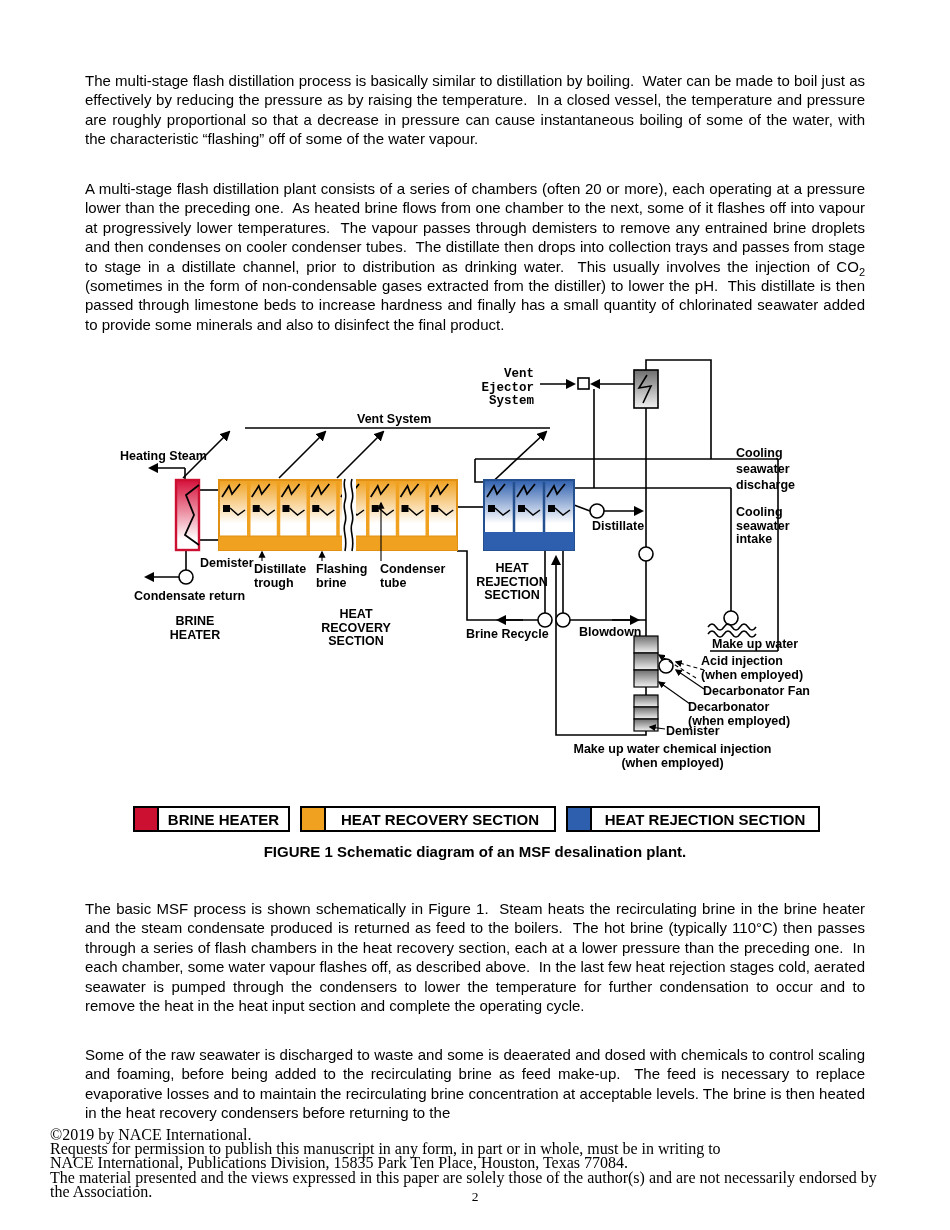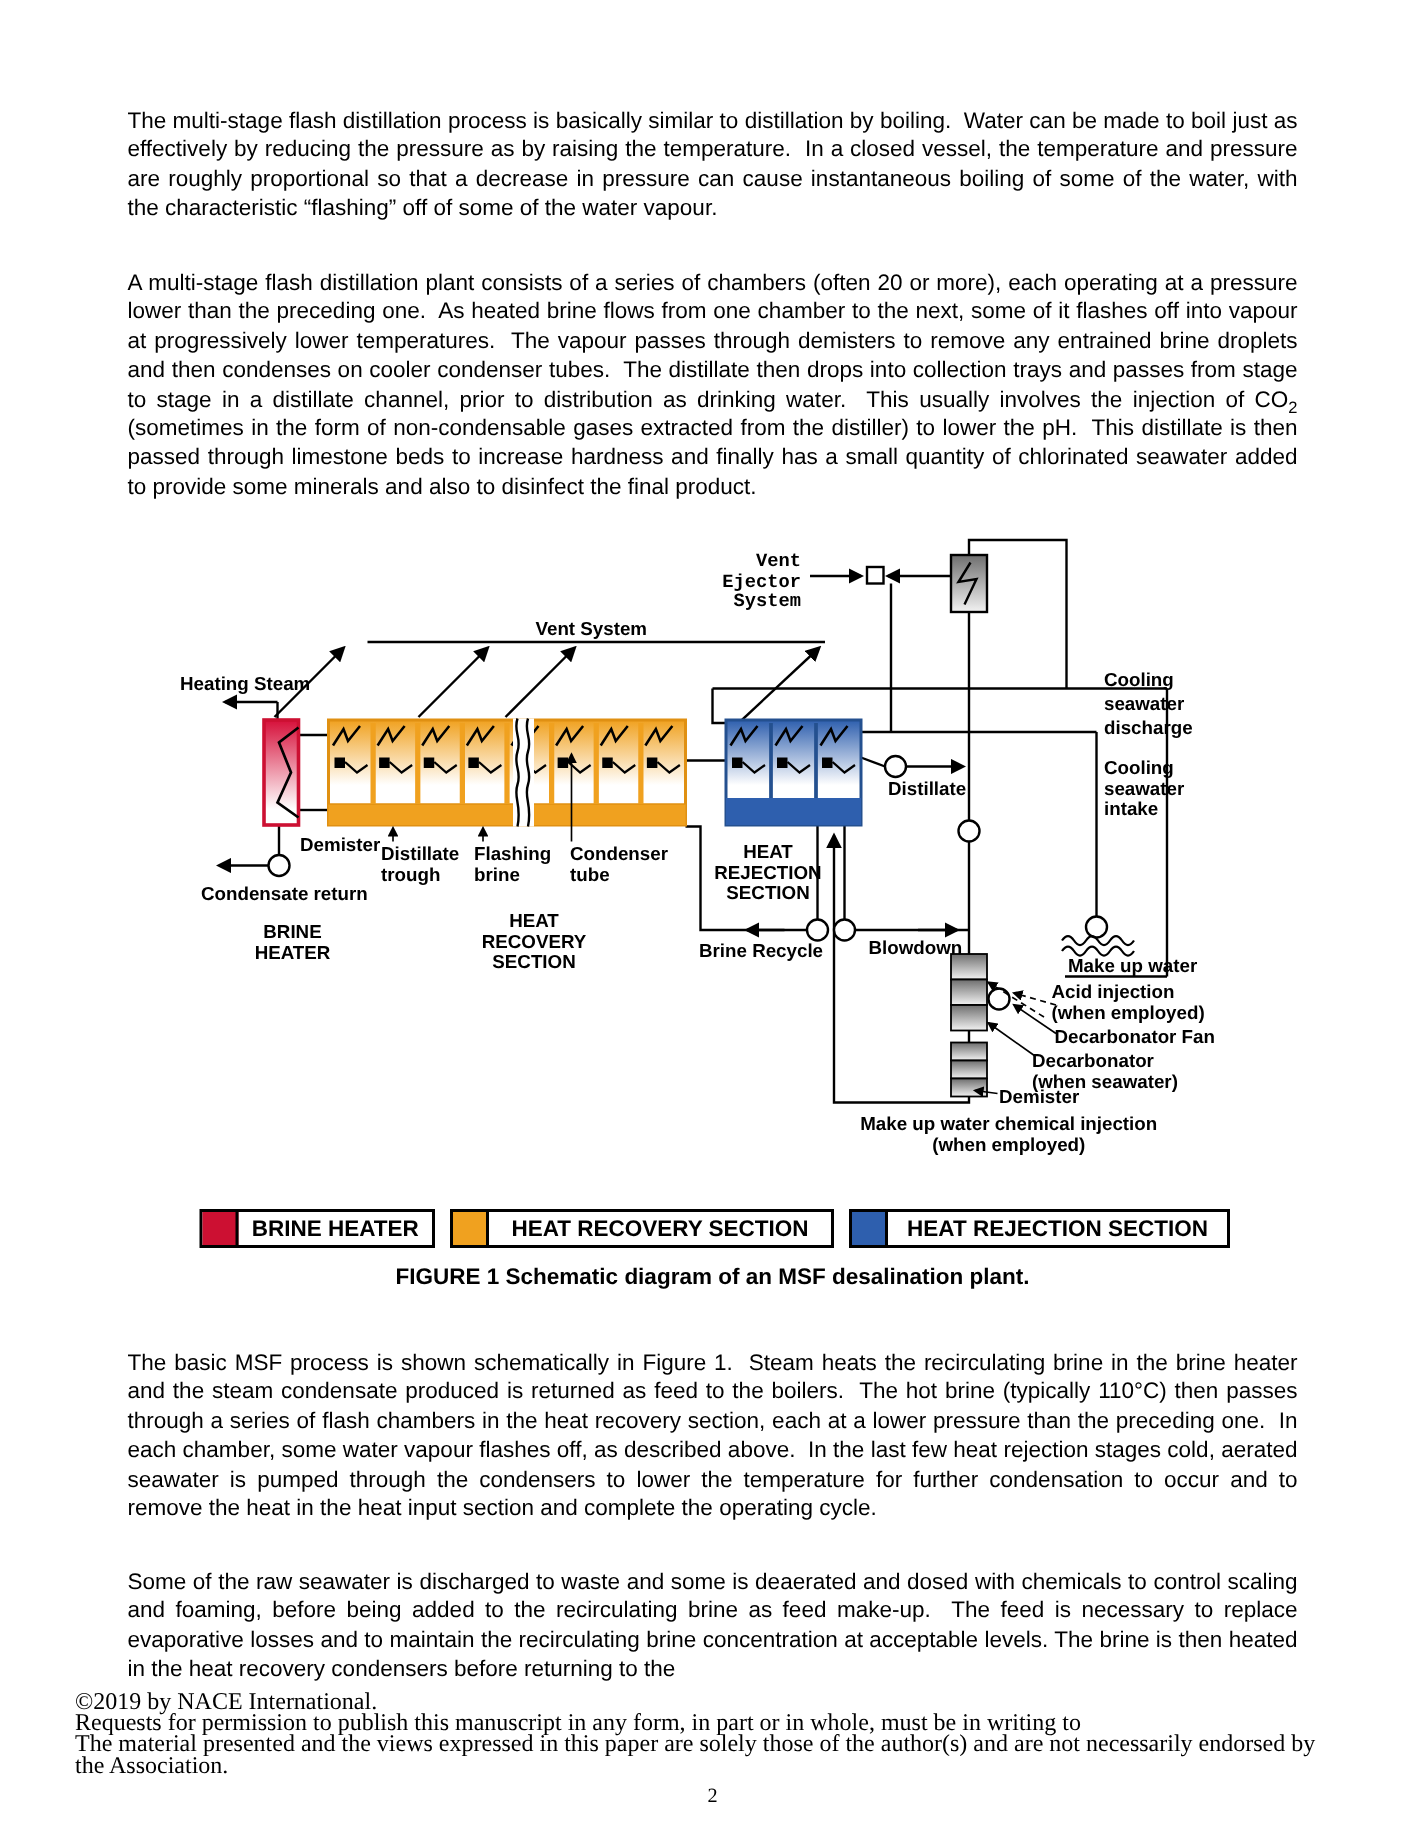--- a/index.html
+++ b/index.html
@@ -255,21 +255,21 @@
 seawater
 discharge</div>
     <div class="lbl" style="left:736px;top:151px;">Cooling
 seawater
 intake</div>
     <div class="lbl" style="left:712px;top:283px;">Make up water</div>
     <div class="lbl" style="left:701px;top:300px;">Acid injection
 (when employed)</div>
     <div class="lbl" style="left:703px;top:330px;">Decarbonator Fan</div>
     <div class="lbl" style="left:688px;top:346px;">Decarbonator
-(when seawater)</div>
+(when employed)</div>
     <div class="lbl" style="left:666px;top:370px;">Demister</div>
     <div class="lbl c" style="left:555px;top:388px;width:235px;">Make up water chemical injection
 (when employed)</div>
   </div>
 
   <div class="legend">
     <div class="legend-box lb1">
       <span class="swatch" style="background: rgb(204, 16, 50);"></span>
       <span class="legend-label">BRINE HEATER</span>
     </div>
@@ -283,17 +283,18 @@
     </div>
   </div>
   <div class="caption">FIGURE 1 Schematic diagram of an MSF desalination plant.</div>
 
   <p class="para" style="top:884px;">The basic MSF process is shown schematically in Figure 1.  Steam heats the recirculating brine in the brine heater and the steam condensate produced is returned as feed to the boilers.  The hot brine (typically 110°C) then passes through a series of flash chambers in the heat recovery section, each at a lower pressure than the preceding one.  In each chamber, some water vapour flashes off, as described above.  In the last few heat rejection stages cold, aerated seawater is pumped through the condensers to lower the temperature for further condensation to occur and to remove the heat in the heat input section and complete the operating cycle.</p>
   <p class="para" style="top:1030px;">Some of the raw seawater is discharged to waste and some is deaerated and dosed with chemicals to control scaling and foaming, before being added to the recirculating brine as feed make-up.  The feed is necessary to replace evaporative losses and to maintain the recirculating brine concentration at acceptable levels. The brine is then heated in the heat recovery condensers before returning to the</p>
 
   <div class="footer">
     <div>©2019 by NACE International.</div>
     <div>Requests for permission to publish this manuscript in any form, in part or in whole, must be in writing to</div>
+    <div>NACE International, Publications Division, 15835 Park Ten Place, Houston, Texas 77084.</div>
     <div>The material presented and the views expressed in this paper are solely those of the author(s) and are not necessarily endorsed by the Association.</div>
   </div>
   <div class="pagenum">2</div>
 
 </div>
 
 </body></html>

